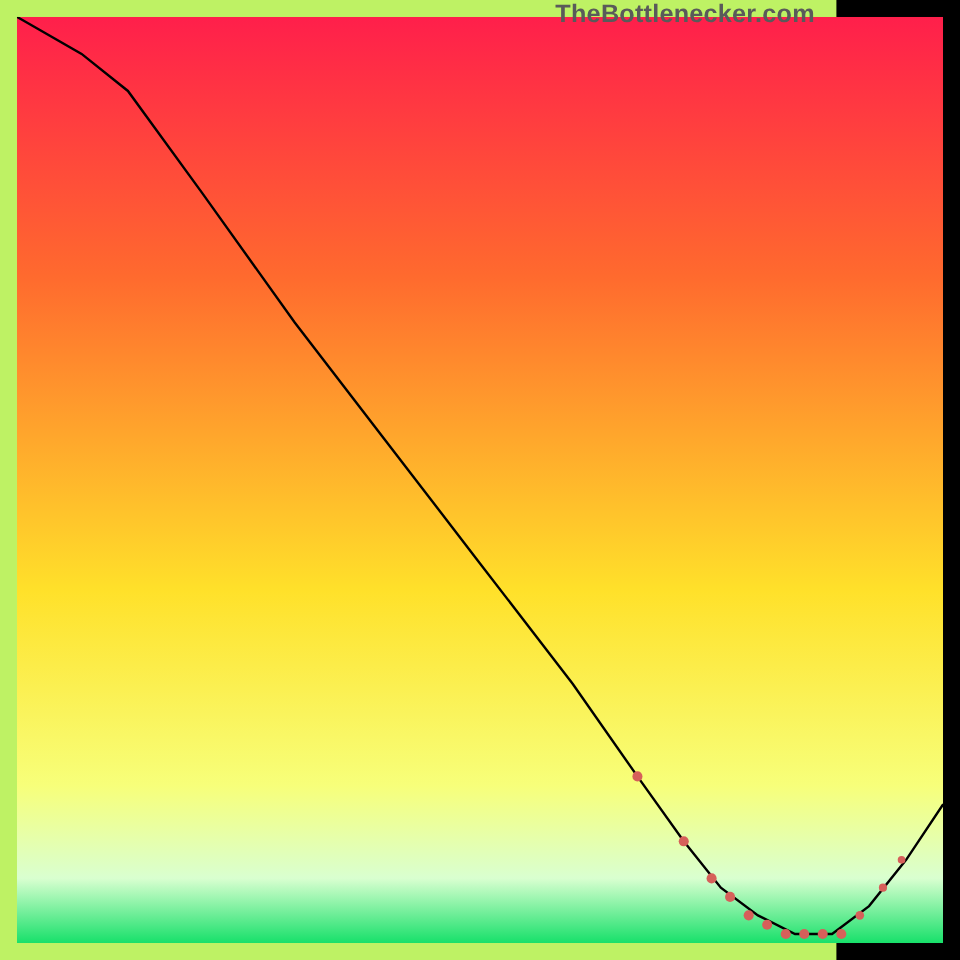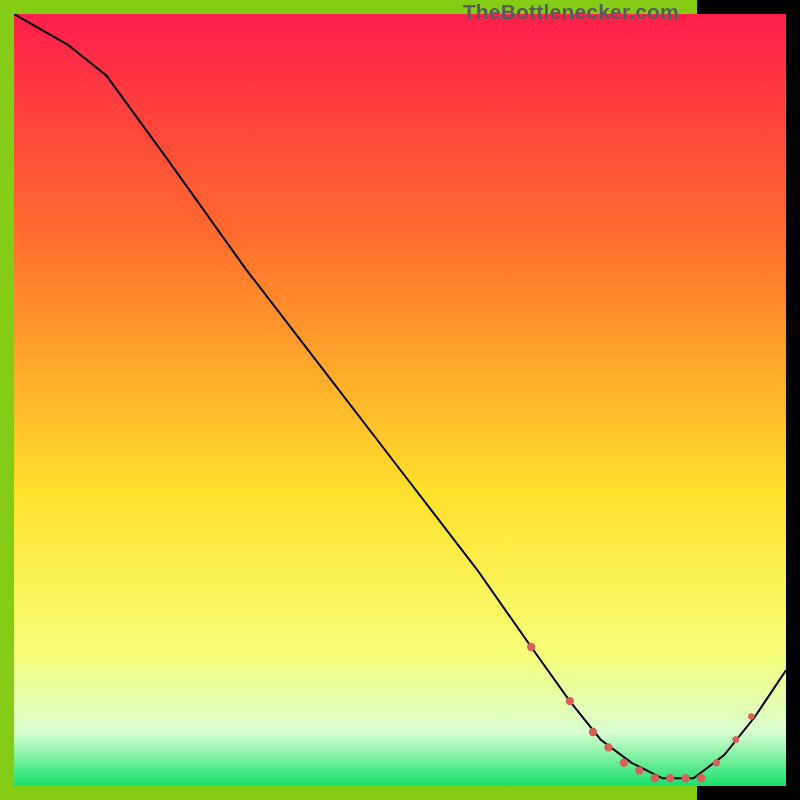--- a/index.html
+++ b/index.html
@@ -8,21 +8,21 @@
     width: 800px;
     height: 800px;
     background: #000;
     overflow: hidden;
     font-family: Arial, Helvetica, sans-serif;
   }
   .stage {
     position: relative;
     width: 697px;
     height: 800px;
-    background: #84cc16;
+    background: #bef264;
   }
   .plot {
     position: absolute;
     left: 14px;
     top: 14px;
     width: 772px;
     height: 772px;
     overflow: hidden;
   }
   .plot svg {

